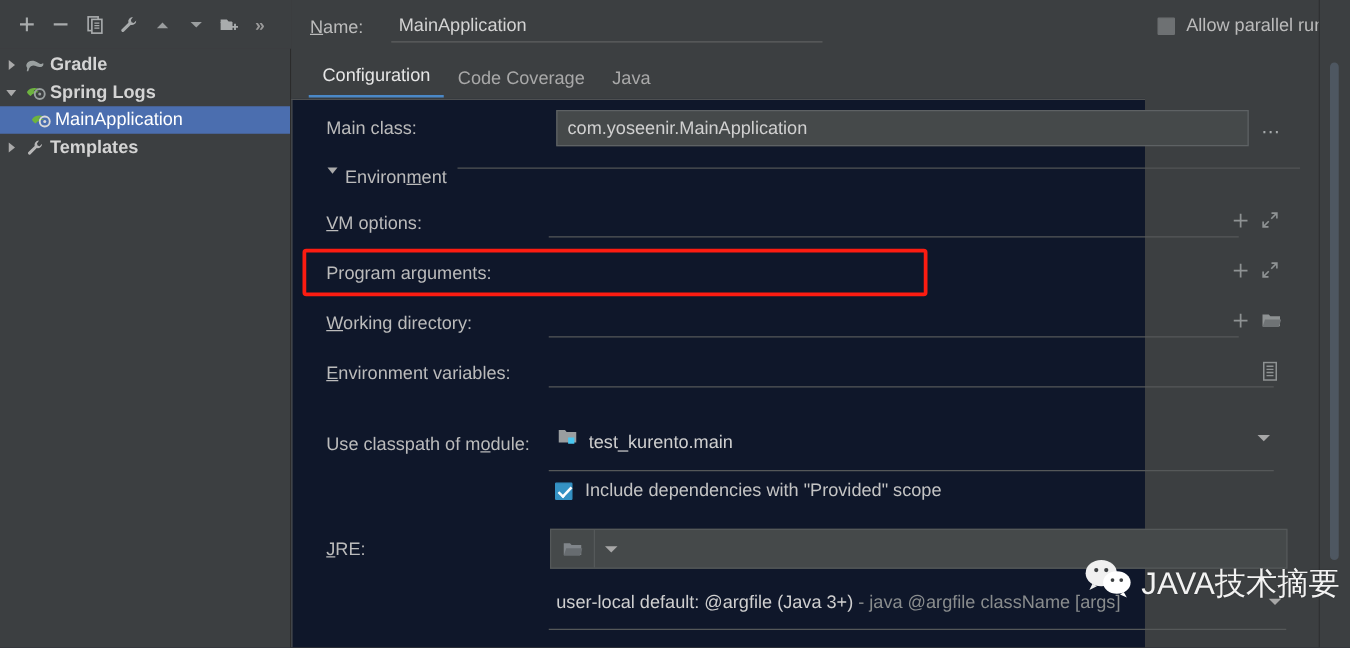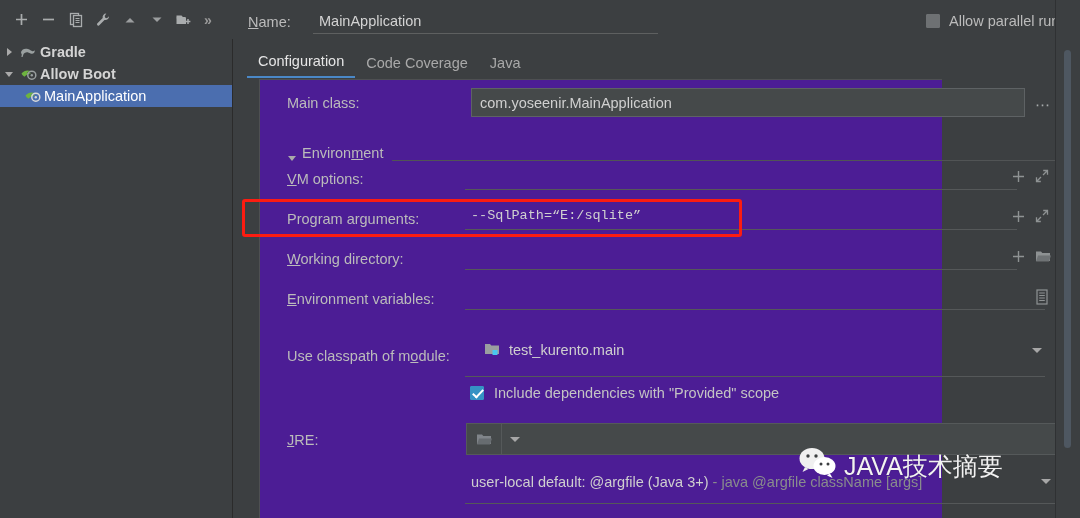--- a/index.html
+++ b/index.html
@@ -144,24 +144,23 @@
     padding: 0 11px 7px 11px;
     cursor: default;
     white-space: nowrap;
   }
   .tab.active { color: #e6e6e6; border-bottom: 2px solid #4a88c7; }
 
   
   #form-area {
     position: absolute; left: 0; top: 79px;
     width: 683px; height: 439px;
-    background: #4c1d95;
+    background: #0f172a;
     border-top: 1px solid #4e5052;
     border-left: 1px solid #4e5052;
-    margin-left: 26px;
   }
   .flabel {
     position: absolute; left: 27px;
     font-size: 14.5px; color: #bbbbbb;
     white-space: nowrap;
   }
   .flabel u { text-decoration: underline; }
 
   .ffield-boxed {
     position: absolute;
@@ -190,22 +189,22 @@
     letter-spacing: 0px;
   }
   .fld-icons {
     position: absolute;
     display: flex; align-items: center; gap: 10px;
     color: #8b8f90;
   }
 
   
   #env-header {
-    position: absolute; left: 24px; top: 65px;
-    display: flex; align-items: flex-end; width: 782px;
+    position: absolute; left: 24px; top: 54px;
+    display: flex; align-items: flex-start; width: 782px;
   }
   #env-header .arrow { width: 16px; flex:0 0 16px; }
   #env-label { font-size: 14.5px; color: #bbbbbb; padding: 0 9px 0 2px; }
   #env-label u { text-decoration: underline; }
   #env-line { flex: 1; height: 1px; background: #515455; }
   .combo-underline {
     position: absolute;
     border-bottom: 1px solid #555859;
     height: 1px;
   }
@@ -266,21 +265,21 @@
   }
   #scroll-track {
     position: absolute; right: 0; top: 0;
     width: 25px; height: 518px;
     background: #3c3f41;
     border-left: 1px solid #2f3133;
   }
 
   
   #watermark {
-    position: absolute; left: 798px; top: 446px;
+    position: absolute; left: 867px; top: 446px;
     display: flex; align-items: center; gap: 6px;
     pointer-events: none;
     text-align: center;
   }
   #watermark span {
     color: #f2f2f2; font-size: 25px;
     font-family: "Liberation Sans", sans-serif;
     letter-spacing: 0px;
     text-shadow: 0 0 1px rgba(0,0,0,.4);
   }
@@ -354,34 +353,45 @@
         <span class="arrow expanded">
             <i></i>
           </span>
         <span class="tree-icon">
           <svg width="17" height="15" viewBox="0 0 17 15">
             <path d="M1.5 6.5c2.5-3.5 6.5-3.5 9-2.5-1.5.3-3 1-4 2.2 1.6-.6 3.4-.5 4.6.3-2.6.2-5 1.2-6.6 3.2-1.4-.7-2.5-1.8-3-3.2z" fill="#6db33f"></path>
             <circle cx="11.8" cy="8.2" r="4" fill="none" stroke="#9aa0a0" stroke-width="1.5"></circle>
             <circle cx="11.8" cy="8.2" r="1.2" fill="#9aa0a0"></circle>
           </svg>
         </span>
-        <span class="tree-label">Allow Boot</span>
+        <span class="tree-label">Spring Logs</span>
       </div>
 
       <div class="tree-row selected indent-2">
         <span class="tree-icon">
           <svg width="17" height="15" viewBox="0 0 17 15">
             <path d="M1.5 6.5c2.5-3.5 6.5-3.5 9-2.5-1.5.3-3 1-4 2.2 1.6-.6 3.4-.5 4.6.3-2.6.2-5 1.2-6.6 3.2-1.4-.7-2.5-1.8-3-3.2z" fill="#6db33f"></path>
             <circle cx="11.8" cy="8.2" r="4" fill="none" stroke="#d9d9d9" stroke-width="1.5"></circle>
             <circle cx="11.8" cy="8.2" r="1.2" fill="#d9d9d9"></circle>
           </svg>
         </span>
         <span class="tree-label">MainApplication</span>
       </div>
 
+      <div class="tree-row bold indent-1">
+        <span class="arrow collapsed">
+            <i></i>
+          </span>
+        <span class="tree-icon">
+          <svg width="16" height="15" viewBox="0 0 16 16">
+            <path d="M11.3 1.6a3.6 3.6 0 0 0-3.6 4.5L2.2 11.6a1.3 1.3 0 0 0 1.8 1.8l5.5-5.5a3.6 3.6 0 0 0 4.5-3.6l-2 2-1.8-.5-.5-1.8z" fill="#b8b8b8"></path>
+          </svg>
+        </span>
+        <span class="tree-label">Templates</span>
+      </div>
 
     </div>
   </div>
 
   <div id="right-panel">
 
     <div id="header-row">
       <div id="name-label"><u>N</u>ame:</div>
       <input id="name-input" type="text" value="MainApplication" style="">
 
@@ -423,21 +433,20 @@
             </svg>
         </span>
         <span>
           <svg width="14" height="14" viewBox="0 0 14 14">
             <path d="M8.2 1.5h4.3v4.3M12.5 1.5L8 6M5.8 12.5H1.5V8.2M1.5 12.5L6 8" stroke="#8e9293" stroke-width="1.3" fill="none"></path>
           </svg>
         </span>
       </div>
 
       <div class="flabel" style="top:131px;">Program ar<u>g</u>uments:</div>
-      <input class="ffield-underline mono" style="left: 205px; top: 122px; width: 552px; height: 28px;" type="text" value="--SqlPath=“E:/sqlite”">
       <div class="fld-icons" style="left:752px; top:129px;">
         <span>
           <svg width="13" height="13" viewBox="0 0 13 13">
               <path d="M6.5 1v11M1 6.5h11" stroke="#8e9293" stroke-width="1.4"></path>
             </svg>
         </span>
         <span>
           <svg width="14" height="14" viewBox="0 0 14 14">
             <path d="M8.2 1.5h4.3v4.3M12.5 1.5L8 6M5.8 12.5H1.5V8.2M1.5 12.5L6 8" stroke="#8e9293" stroke-width="1.3" fill="none"></path>
           </svg>
@@ -466,21 +475,21 @@
         <span>
           <svg width="14" height="16" viewBox="0 0 14 16">
             <rect x="2" y="1" width="10" height="14" fill="none" stroke="#8e9293" stroke-width="1.2"></rect>
             <path d="M4.2 4h5.6M4.2 6.5h5.6M4.2 9h5.6M4.2 11.5h5.6" stroke="#8e9293" stroke-width="1.1"></path>
           </svg>
         </span>
       </div>
 
       <div class="flabel" style="top:268px;">Use classpath of m<u>o</u>dule:</div>
       <div class="combo-underline" style="left:205px; top:296px; width:580px;"></div>
-      <div style="position:absolute; left:224px; top:262px; display:flex; align-items:flex-start; gap:8px;">
+      <div style="position:absolute; left:212px; top:262px; display:flex; align-items:flex-end; gap:8px;">
         <span>
           <svg width="17" height="15" viewBox="0 0 17 15">
             <path d="M1 2h5l1.3 1.6H15V12H1z" fill="#9a9ea0"></path>
             <rect x="8.5" y="8" width="5" height="5" fill="#49c7f0"></rect>
           </svg>
         </span>
         <span style="font-size:14.5px; color:#cfcfcf;">test_kurento.main</span>
       </div>
       <div style="position:absolute; left:772px; top:273px;">
         <span class="caret-down"></span>

